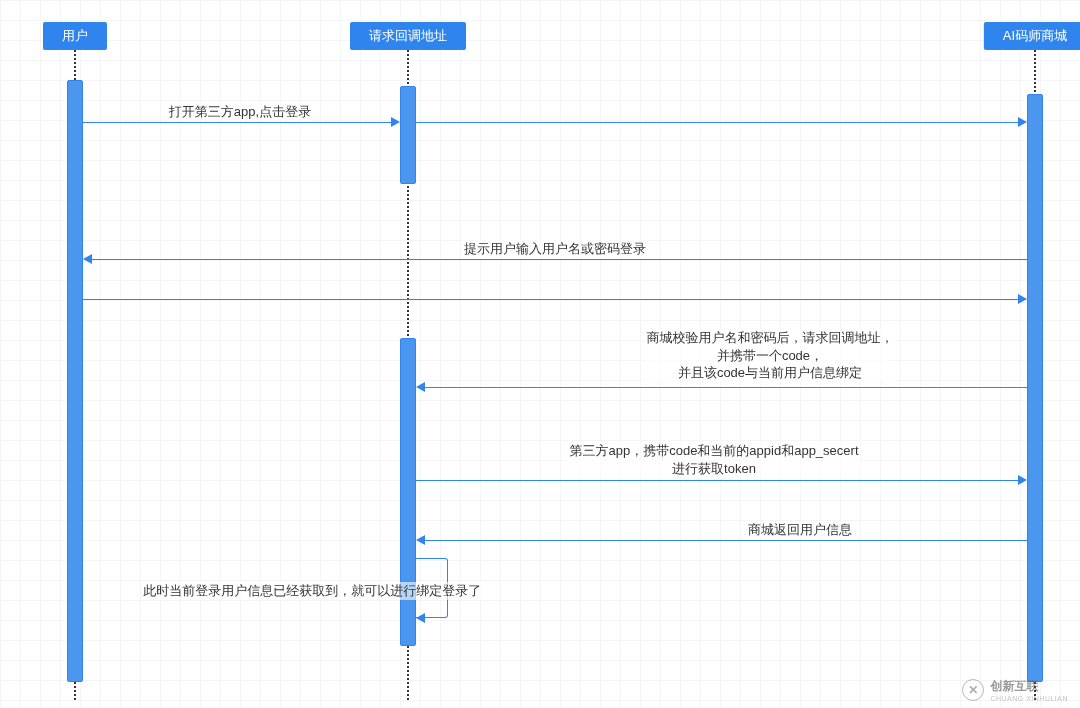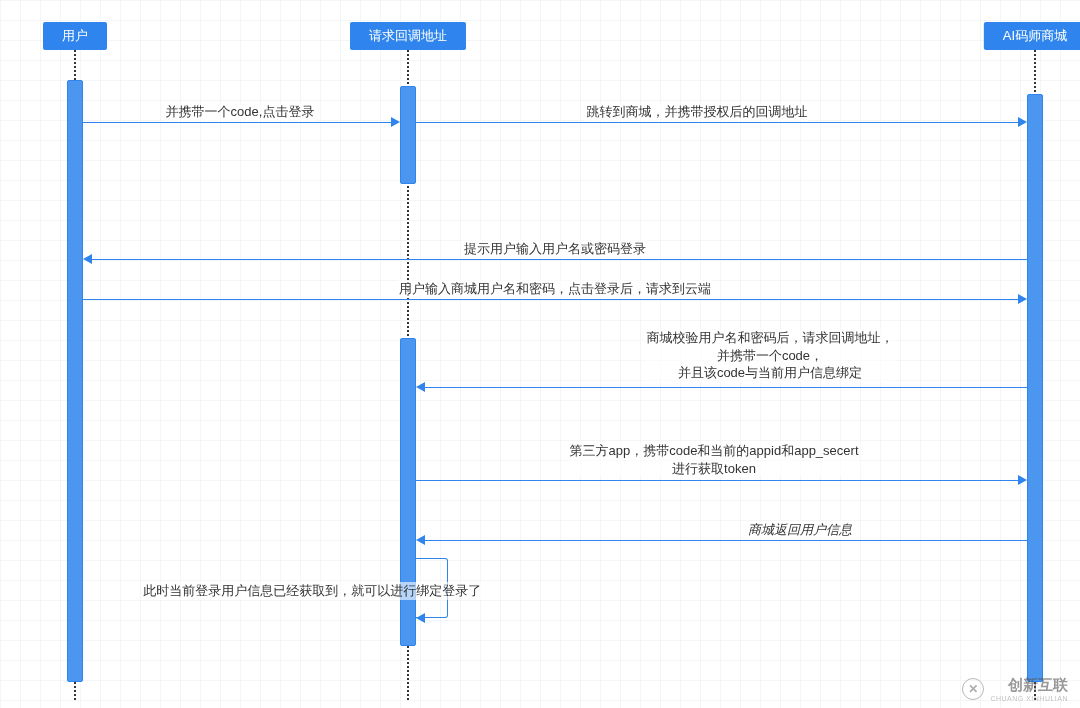--- a/index.html
+++ b/index.html
@@ -85,21 +85,21 @@
     display: flex; align-items: center; gap: 6px;
     opacity: 0.6;
     font-size: 11px;
     color: #555;
   }
   .watermark .circle {
     width: 22px; height: 22px; border-radius: 50%;
     border: 1.5px solid #888; display:flex; align-items:center; justify-content:center;
     font-weight: bold; color:#777; font-size:12px;
   }
-  .watermark .cn { font-size: 15px; font-weight: 600; text-align: right; }
+  .watermark .cn { font-size: 12px; font-weight: 600; }
   .watermark .py { font-size: 7px; letter-spacing: 0.5px; color:#999; }
 </style>
 </head>
 <body>
 
 <div class="grid"></div>
 <div class="diag">
 
   <div class="header-box" style="left:75px">用户</div>
   <div class="header-box" style="left:408px">请求回调地址</div>
@@ -107,48 +107,46 @@
 
   <div class="lifeline-dash" style="left:74px"></div>
   <div class="lifeline-dash" style="left:407px"></div>
   <div class="lifeline-dash" style="left:1034px"></div>
 
   <div class="activation" style="left:67px; top:80px; width:16px; height:602px;"></div>
   <div class="activation" style="left:400px; top:86px; width:16px; height:98px;"></div>
   <div class="activation" style="left:1027px; top:94px; width:16px; height:588px;"></div>
   <div class="activation" style="left:400px; top:338px; width:16px; height:308px;"></div>
 
-  <div class="msg-label" style="left:240px; top:103px;">并携带一个code,点击登录</div>
+  <div class="msg-label" style="left:240px; top:103px;">打开第三方app,点击登录</div>
   <div class="arrow-line" style="left:83px; top:122px; width:310px;"></div>
   <div class="arrow-head-r" style="left:391px; top:117px;"></div>
 
-  <div class="msg-label" style="left:697px; top:103px;">跳转到商城，并携带授权后的回调地址</div>
   <div class="arrow-line" style="left:416px; top:122px; width:605px;"></div>
   <div class="arrow-head-r" style="left:1018px; top:117px;"></div>
 
   <div class="msg-label" style="left:555px; top:240px;">提示用户输入用户名或密码登录</div>
   <div class="arrow-line" style="left:90px; top:259px; width:937px;"></div>
   <div class="arrow-head-l" style="left:83px; top:254px;"></div>
 
-  <div class="msg-label" style="left:555px; top:280px;">用户输入商城用户名和密码，点击登录后，请求到云端</div>
   <div class="arrow-line" style="left:83px; top:299px; width:938px;"></div>
   <div class="arrow-head-r" style="left:1018px; top:294px;"></div>
 
   <div class="msg-label" style="left:722px; top:329px; white-space:pre-line;margin-left:48px;">商城校验用户名和密码后，请求回调地址，
 并携带一个code，
 并且该code与当前用户信息绑定</div>
   <div class="arrow-line" style="left:423px; top:387px; width:604px;"></div>
   <div class="arrow-head-l" style="left:416px; top:382px;"></div>
 
   <div class="msg-label" style="left:714px; top:442px; white-space:pre-line;">第三方app，携带code和当前的appid和app_secert
 进行获取token</div>
   <div class="arrow-line" style="left:416px; top:480px; width:605px;"></div>
   <div class="arrow-head-r" style="left:1018px; top:475px;"></div>
 
-  <div class="msg-label" style="left:800px; top:521px;font-style:italic;">商城返回用户信息</div>
+  <div class="msg-label" style="left:800px; top:521px;">商城返回用户信息</div>
   <div class="arrow-line" style="left:423px; top:540px; width:604px;"></div>
   <div class="arrow-head-l" style="left:416px; top:535px;"></div>
 
   <div class="self-box" style="left:416px; top:558px; width:32px; height:60px;"></div>
   <div class="arrow-head-l" style="left:416px; top:613px;"></div>
   <div class="msg-label" style="left:400px; top:582px; transform:translateX(-85%);margin-left:32px;">此时当前登录用户信息已经获取到，就可以进行绑定登录了</div>
 
 </div>
 
 <div class="watermark">

